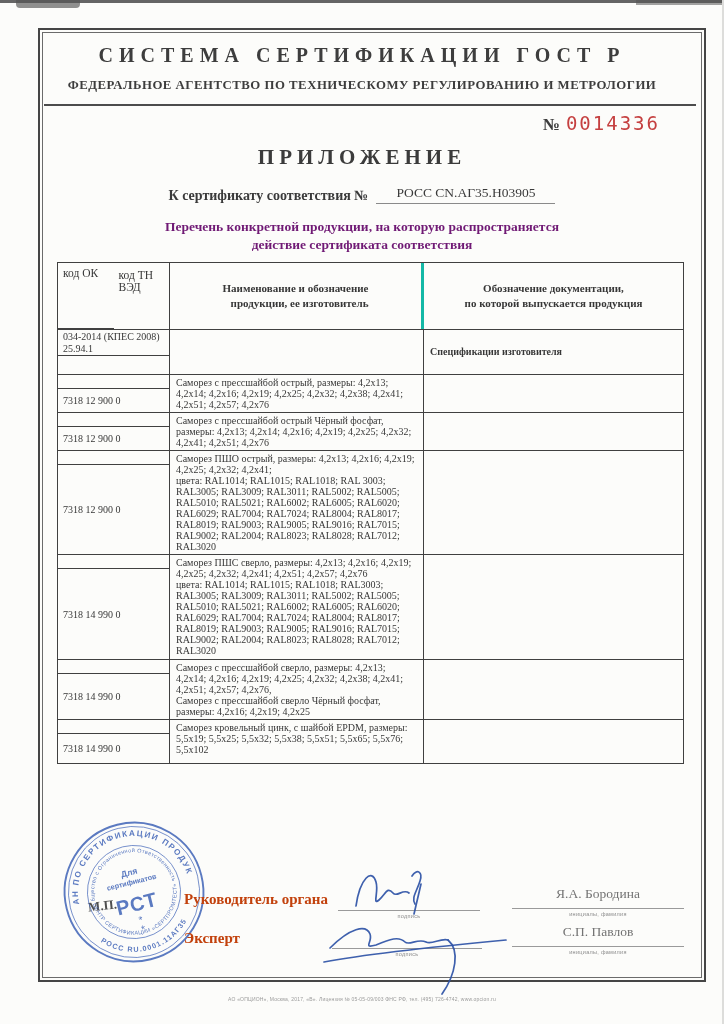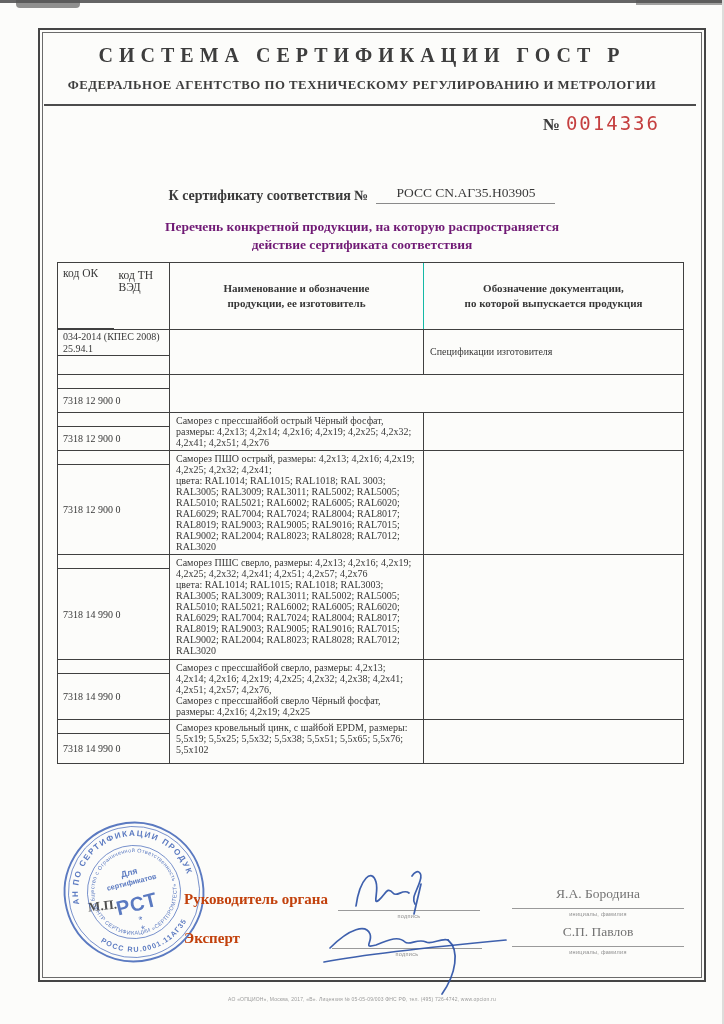--- a/index.html
+++ b/index.html
@@ -30,32 +30,32 @@
             border-bottom:1px solid #8a8a8a;padding:0 20px 2px;margin-left:8px;transform:translateY(-3px);}
   .purpose{position:absolute;top:218px;left:0;width:100%;text-align:center;
            font-size:13.5px;font-weight:bold;line-height:18px;color:#701a75;}
   
   .cert-table{position:absolute;left:57px;top:262px;width:627px;border:1.5px solid #404040;
               font-size:10px;color:#373737;box-sizing:border-box;}
   .t-head{display:flex;min-height:66px;border-bottom:1px solid #404040;}
   .th1{width:112px;border-right:1px solid #404040;display:flex;flex-direction:row;box-sizing:border-box;font-size:11.5px;}
   .th1-top{flex:1;padding:4px 5px;border-bottom:1px solid #404040;}
   .th1-bot{flex:1;padding:6px 5px 2px;}
-  .th2{width:254px;border-right:1px solid #14b8a6;display:flex;align-items:center;justify-content:center;
-       text-align:center;font-weight:bold;font-size:11px;line-height:1.4;white-space:pre-line;box-sizing:border-box;}
+  .th2{width:254px;border-right:3px solid #14b8a6;display:flex;align-items:center;justify-content:center;
+       text-align:right;font-weight:bold;font-size:11px;line-height:1.4;white-space:pre-line;box-sizing:border-box;}
   .th3{flex:1;display:flex;align-items:center;justify-content:center;text-align:center;
        font-weight:bold;font-size:11px;line-height:1.4;white-space:pre-line;}
   .t-row{display:flex;border-bottom:1px solid #404040;}
   .t-row:last-child{border-bottom:none;}
   .rc1{width:112px;border-right:1px solid #404040;display:flex;flex-direction:column;box-sizing:border-box;}
   .rc1-ok{border-bottom:1px solid #404040;padding:1px 5px;min-height:11px;white-space:pre-line;line-height:1.15;}
   .rc1-code{flex:1;display:flex;align-items:center;padding:2px 5px;}
   .rc2{width:254px;border-right:1px solid #404040;padding:2px 6px;line-height:1.1;white-space:pre-line;box-sizing:border-box;}
   .rc3{flex:1;padding:2px 6px;line-height:1.15;}
-  .t-row.r0 .rc3{display:flex;align-items:center;}
+  .t-row.r0 .rc3{display:flex;align-items:center;font-weight:bold;}
   .r0{min-height:44px}.r1{min-height:37px}.r2{min-height:34px}.r3{min-height:98px}
   .r4{min-height:104px}.r5{min-height:58px}.r6{min-height:43px}
   
   .mp{position:absolute;left:88px;top:898px;font-size:13px;font-weight:bold;color:#4f4f4f;transform:rotate(-6deg);}
   .stamp{position:absolute;left:58px;top:816px;width:152px;height:152px;opacity:.9;}
   .stamp-g{transform:rotate(-14deg);transform-origin:80px 80px;}
   .stamp circle{fill:none;stroke:#4a6cbb;}
   .stamp text{fill:#4a6cbb;font-family:"Liberation Sans",sans-serif;}
   .s-outer{font-size:8.6px;font-weight:bold;letter-spacing:1.6px;}
   .s-bot{font-size:7.6px;font-weight:bold;letter-spacing:1.2px;}
@@ -97,20 +97,21 @@
   <div class="frame"></div>
 
   <div class="doc-title">СИСТЕМА СЕРТИФИКАЦИИ ГОСТ Р</div>
   <div class="doc-subtitle">ФЕДЕРАЛЬНОЕ АГЕНТСТВО ПО ТЕХНИЧЕСКОМУ РЕГУЛИРОВАНИЮ И МЕТРОЛОГИИ</div>
   <div class="header-rule"></div>
 
   <div class="serial">
     <span class="no-sign">№</span><span class="number">0014336</span>
   </div>
 
+  <div class="appendix">ПРИЛОЖЕНИЕ</div>
 
   <div class="cert-line">
     <span>К сертификату соответствия №</span><span class="cert-value">РОСС CN.АГ35.Н03905</span>
   </div>
 
   <div class="purpose">
     <div>Перечень конкретной продукции,  на которую распространяется</div>
     <div>действие сертификата соответствия</div>
   </div>
 
@@ -133,20 +134,21 @@
           <div class="rc1-code"></div>
         </div>
       <div class="rc2"></div>
       <div class="rc3">Спецификации изготовителя</div>
     </div>
     <div class="t-row r1">
       <div class="rc1">
           <div class="rc1-ok"></div>
           <div class="rc1-code">7318 12 900 0</div>
         </div>
+      <div class="rc2">Саморез с прессшайбой острый, размеры: 4,2х13; 4,2х14; 4,2х16; 4,2х19; 4,2х25; 4,2х32; 4,2х38; 4,2х41; 4,2х51; 4,2х57; 4,2х76</div>
       <div class="rc3"></div>
     </div>
     <div class="t-row r2">
       <div class="rc1">
           <div class="rc1-ok"></div>
           <div class="rc1-code">7318 12 900 0</div>
         </div>
       <div class="rc2">Саморез с прессшайбой острый Чёрный фосфат, размеры: 4,2х13; 4,2х14; 4,2х16; 4,2х19; 4,2х25; 4,2х32; 4,2х41; 4,2х51; 4,2х76</div>
       <div class="rc3"></div>
     </div>

